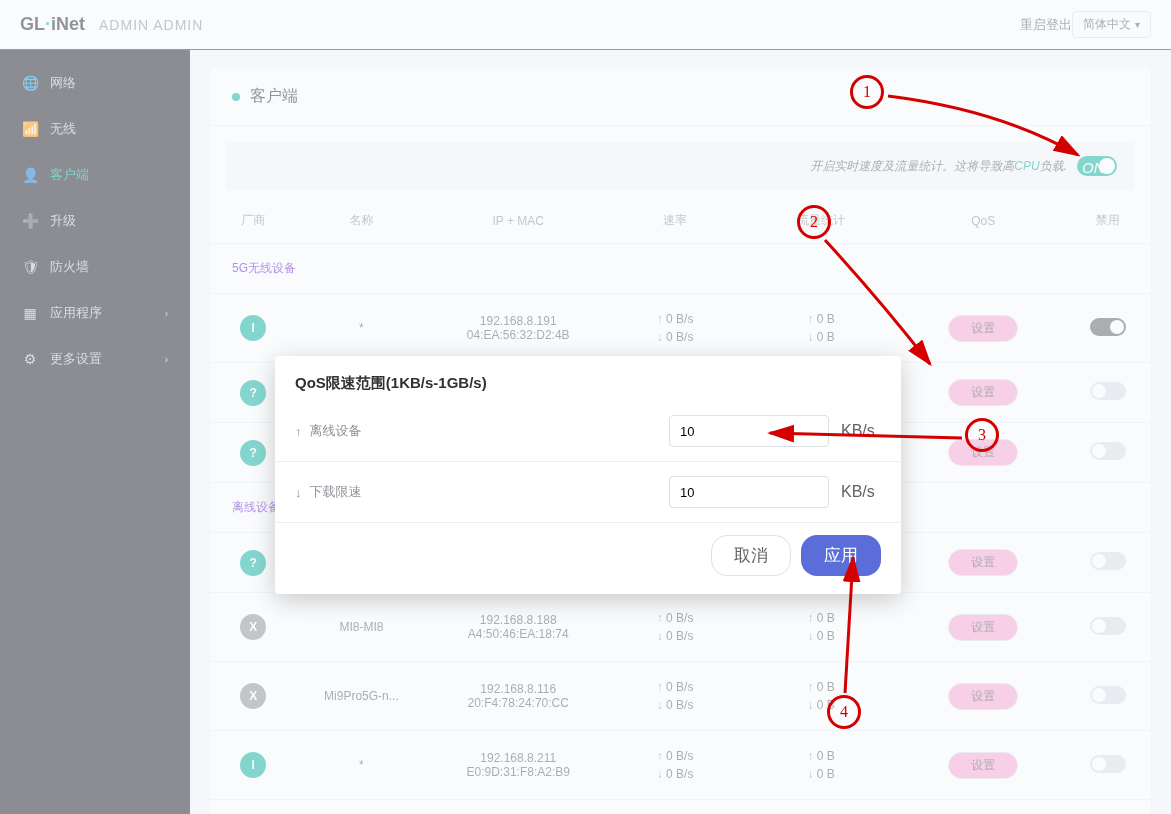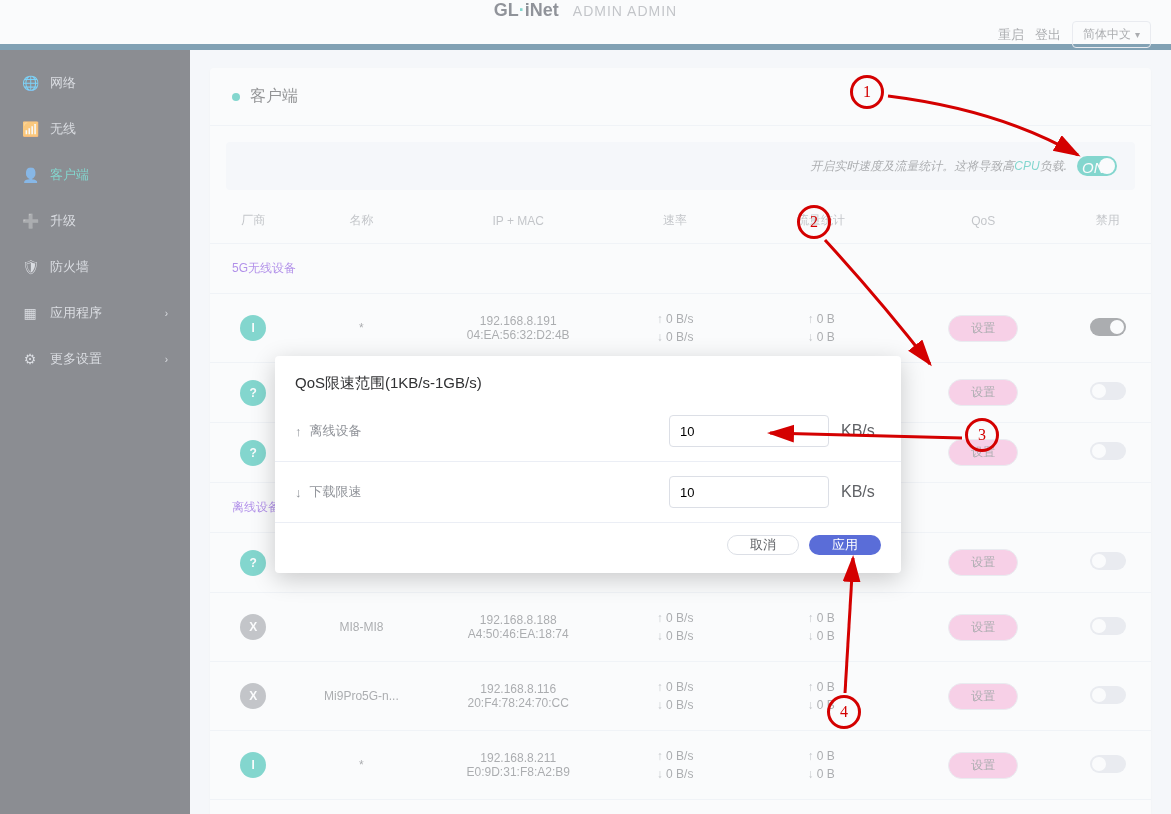--- a/index.html
+++ b/index.html
@@ -10,31 +10,30 @@
   background: #f5f7fa;
   width: 1171px;
   height: 814px;
   overflow: hidden;
   position: relative;
 }
 
 .topbar {
   height: 50px;
   background: #fff;
-  border-bottom: 6px solid #0c4a6e;
+  border-bottom: 1px solid #0c4a6e;
   display: flex;
   align-items: center;
   padding: 0 20px;
-  flex-direction: column;
 }
 .brand { display:flex; align-items:center; gap:6px;}
 .brand .logo { font-weight:bold; font-size:18px; color:#2b2f3a;}
 .brand .logo .dot { color:#11b5a3;}
 .brand .panel-label { color:#909399; font-size:14px; letter-spacing:1px; margin-left:8px;}
-.topbar .right { margin-left:auto; display:flex; align-items:center; gap:11px; color:#606266;}
+.topbar .right { margin-left:auto; display:flex; align-items:center; gap:0; color:#606266;}
 .lang-select {
   border:1px solid #dcdfe6; border-radius:4px; padding:4px 10px; font-size:12px;
   display:flex; align-items:center; gap:4px; color:#606266;
 }
 .lang-select .arrow {font-size:10px;}
 
 .layout { display:flex; height: calc(100% - 50px);}
 .sidebar {
   width: 190px;
   background:#20222a;
@@ -144,38 +143,38 @@
 }
 .modal {
   position:absolute;
   left:275px; top:356px;
   width:626px;
   background:#fff;
   border-radius:4px;
   box-shadow:0 6px 24px rgba(0,0,0,0.2);
   z-index:30;
 }
-.modal-head { padding:18px 20px 8px; font-size:15px; color:#303133; font-weight:400;}
+.modal-head { padding:18px 20px 8px; font-size:15px; color:#303133; font-weight:700;}
 .modal-row {
   display:flex; align-items:center; padding:14px 20px;
   border-bottom:1px solid #ebeef5; gap:12px;
 }
 .modal-row:last-of-type{border-bottom:none;}
 .modal-row .lbl { display:flex; align-items:center; gap:8px; color:#909399; font-size:13px; width:180px;}
 .modal-row .lbl .arrow-icon{ font-size:13px;}
 .modal-row input {
   height:32px; border:1px solid #dcdfe6; border-radius:4px; padding:0 10px;
   font-size:13px; width:160px; margin-left:auto;
 }
 .modal-row .unit { font-size:16px; color:#606266; width:40px;}
 .modal-foot {
   display:flex; justify-content:flex-end; gap:10px; padding:12px 20px 18px;
 }
 .btn {
-  border-radius:16px; padding:0 22px; font-size:13px; cursor:pointer; border:1px solid transparent;
+  border-radius:16px; padding:8px 22px; font-size:17px; cursor:pointer; border:1px solid transparent;
 }
 .btn-plain { background:#fff; border-color:#dcdfe6; color:#606266;}
 .btn-primary { background:#5a6dd8; color:#fff;}
 
 .ann-circle {
   position:absolute; width:34px;height:34px;border:3px solid #d40000;border-radius:50%;
   display:flex;align-items:center;justify-content:center;
   color:#d40000; font-size:16px; font-weight:normal; font-family:serif;
   background:transparent; z-index:40;
 }

